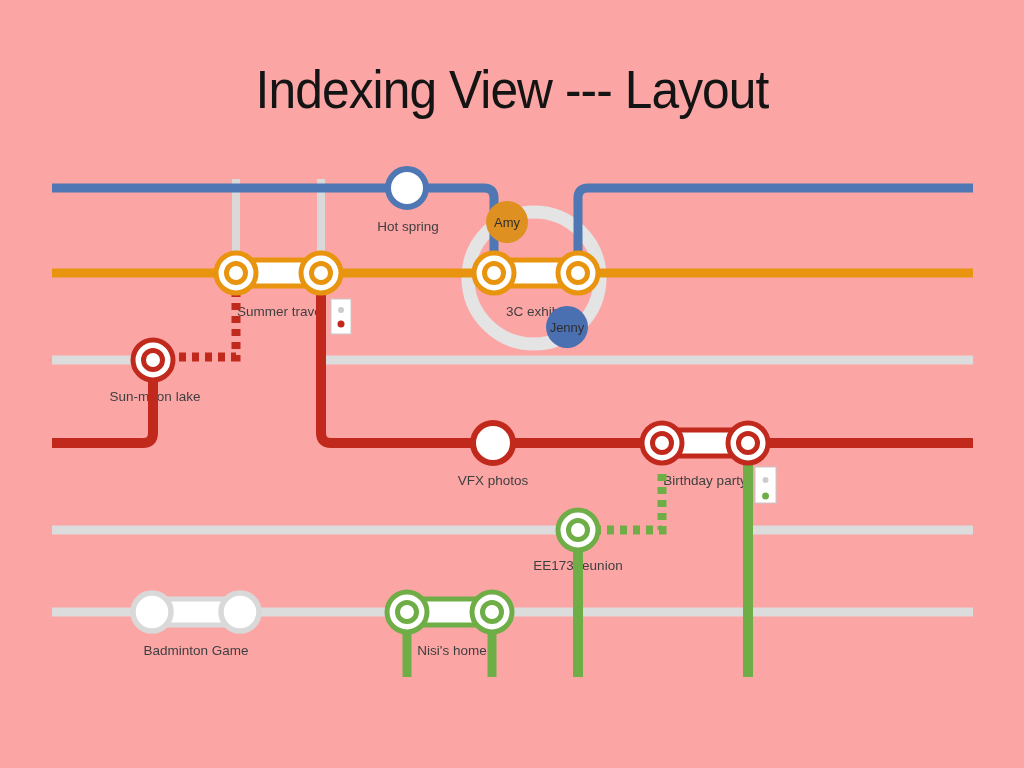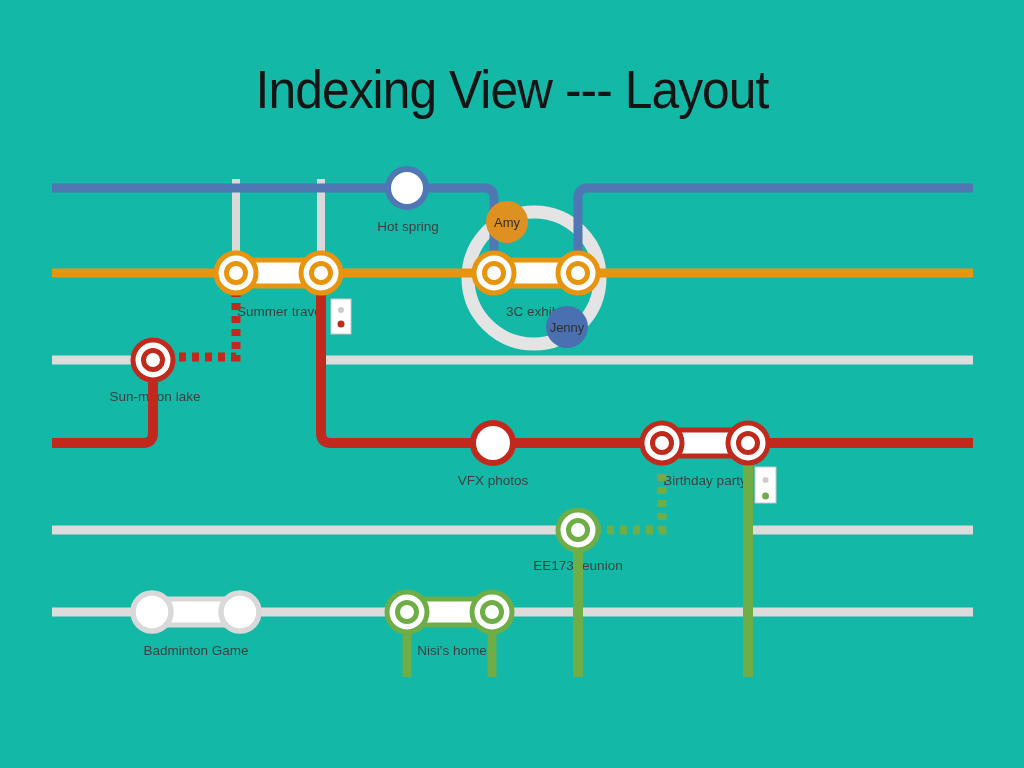--- a/index.html
+++ b/index.html
@@ -1,17 +1,17 @@
 <!DOCTYPE html>
 <html><head>
 <meta charset="utf-8">
 <style>
   html,body { margin:0; padding:0; background:#fff; }
   .slide {
-    position:relative; width:1024px; height:768px; background:#14b8a6;
+    position:relative; width:1024px; height:768px; background:#fca5a5;
     overflow:hidden; font-family:"Liberation Sans", sans-serif;
   }
   .title {
     position:absolute; top:58px; left:0; right:0;
     text-align:center; font-size:54px; font-weight:400; color:#141414;
     transform:scaleX(0.92); transform-origin:center; letter-spacing:-1px;
     white-space:nowrap;
   }
   svg.map { position:absolute; left:0; top:0; }
   .lbl   { font:13.5px "Liberation Sans", sans-serif; fill:#3f3f3f; }

